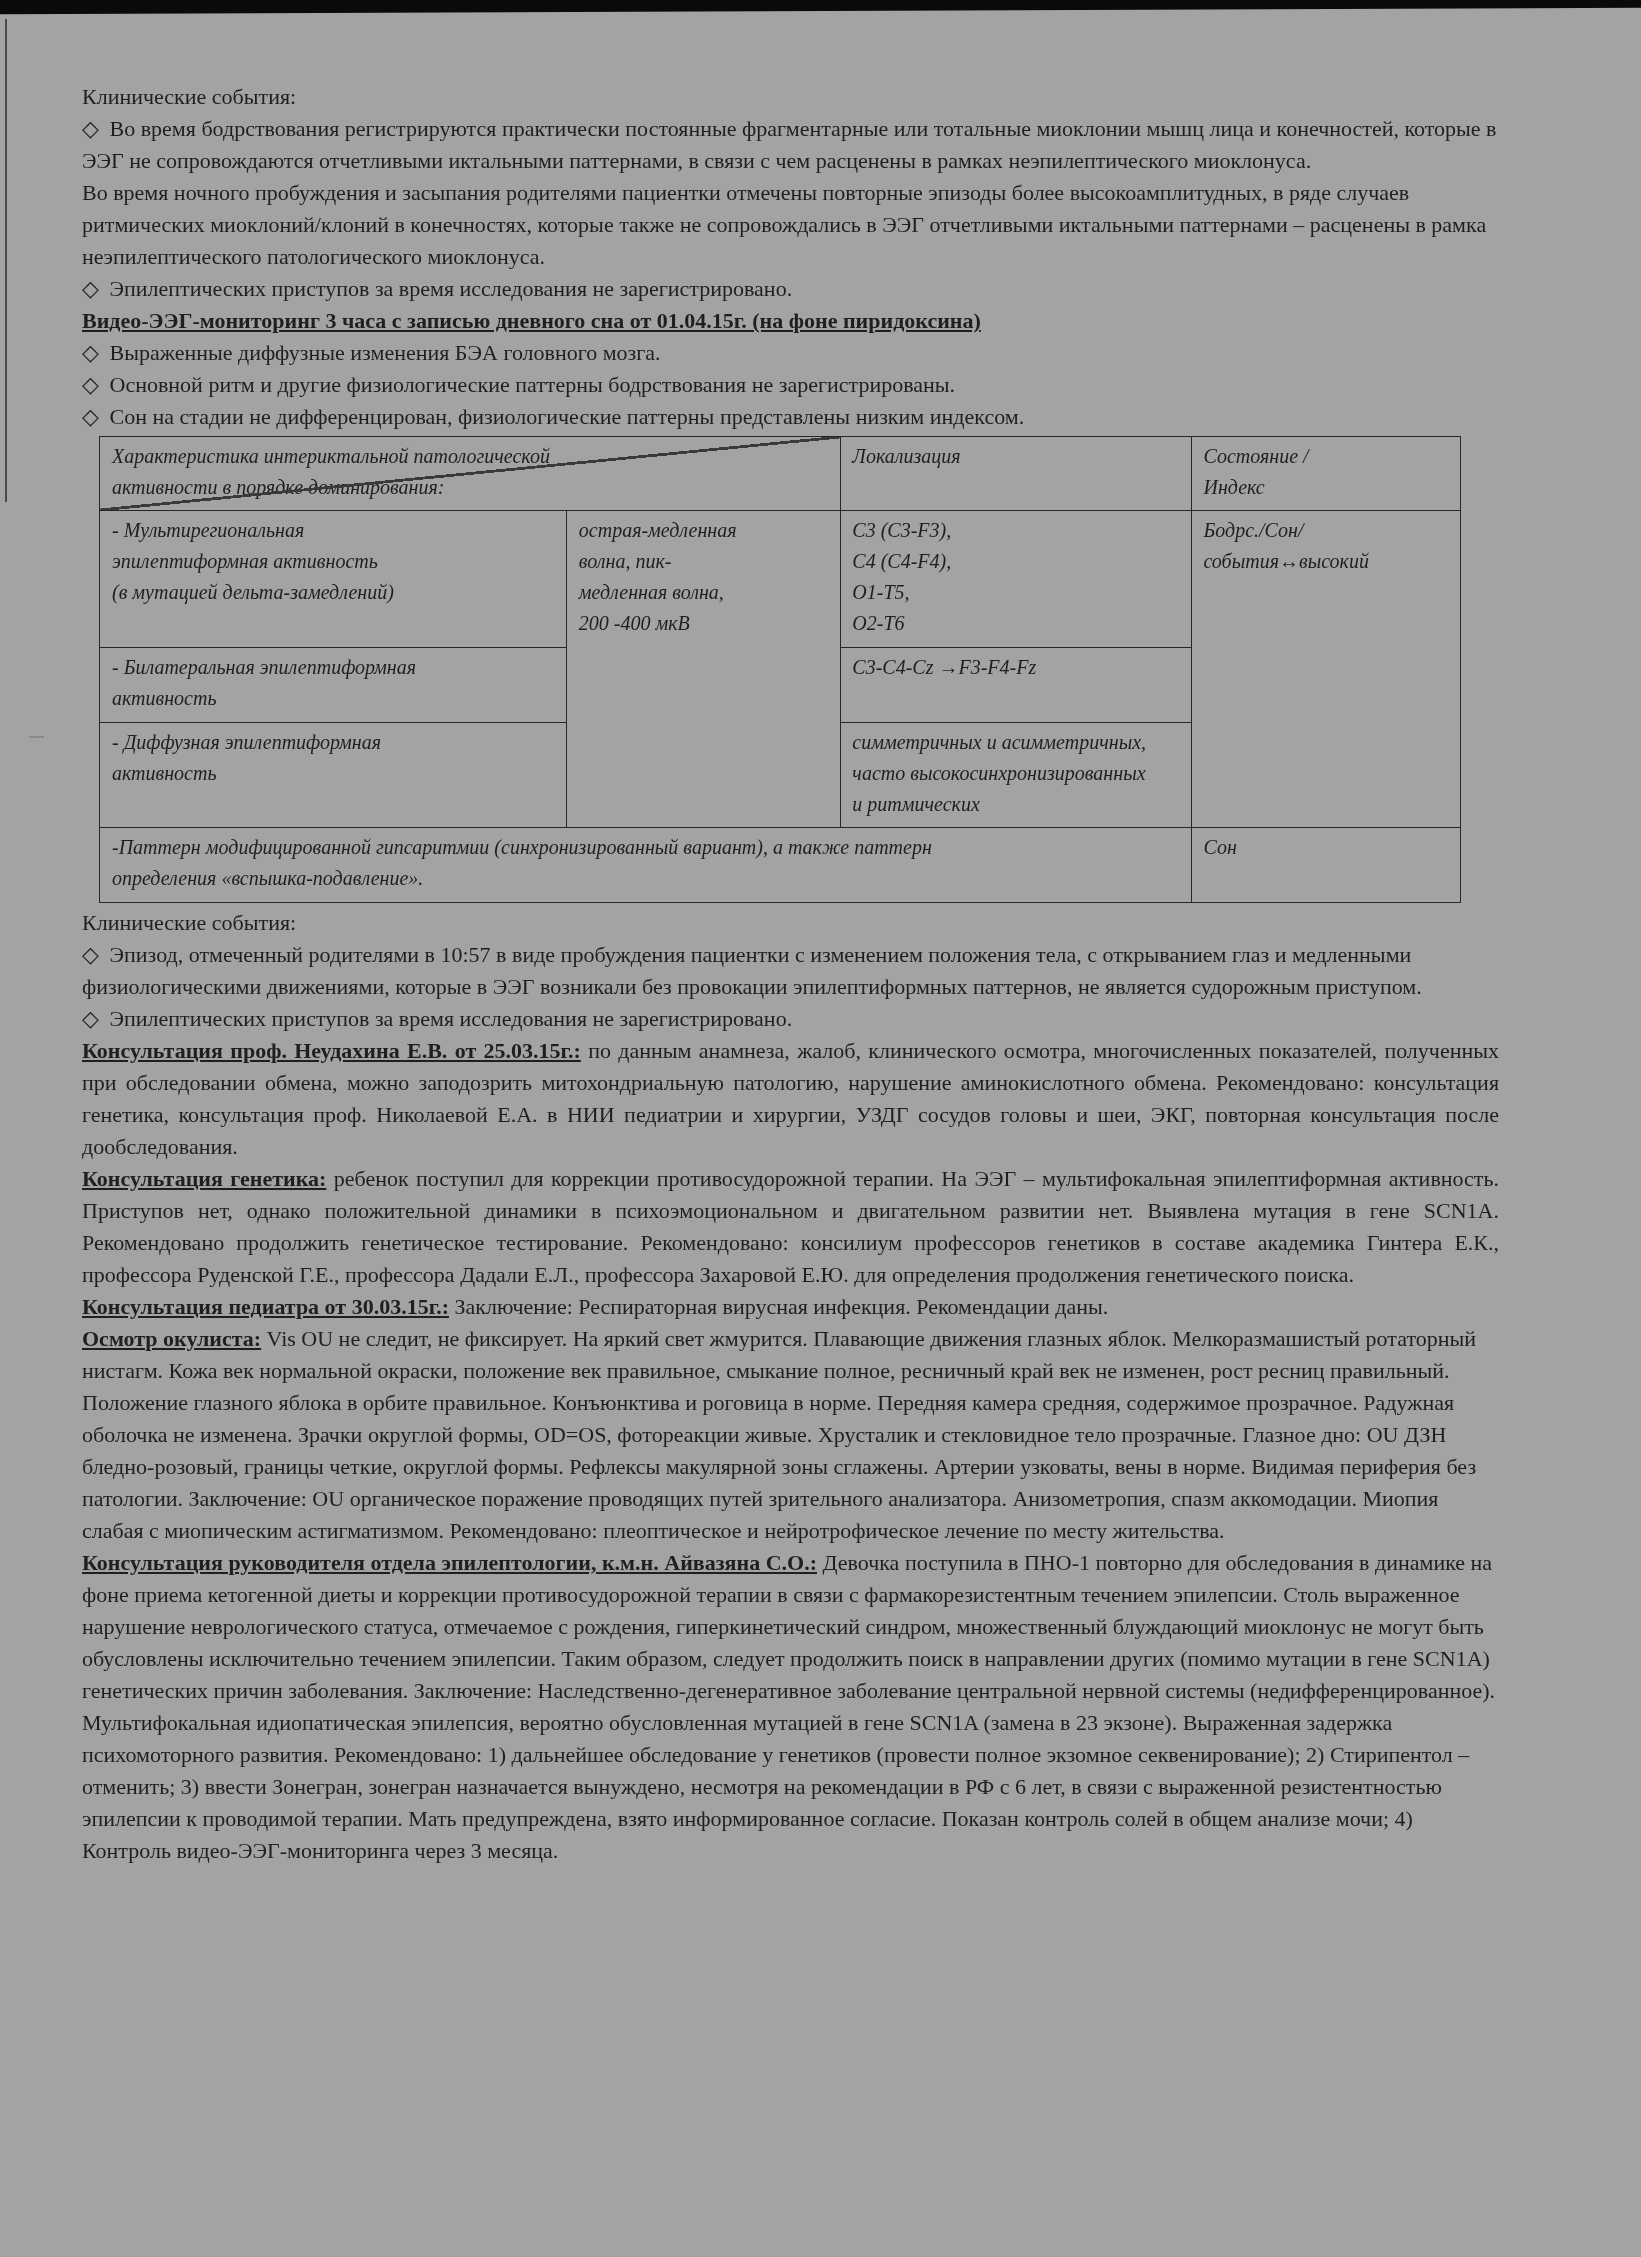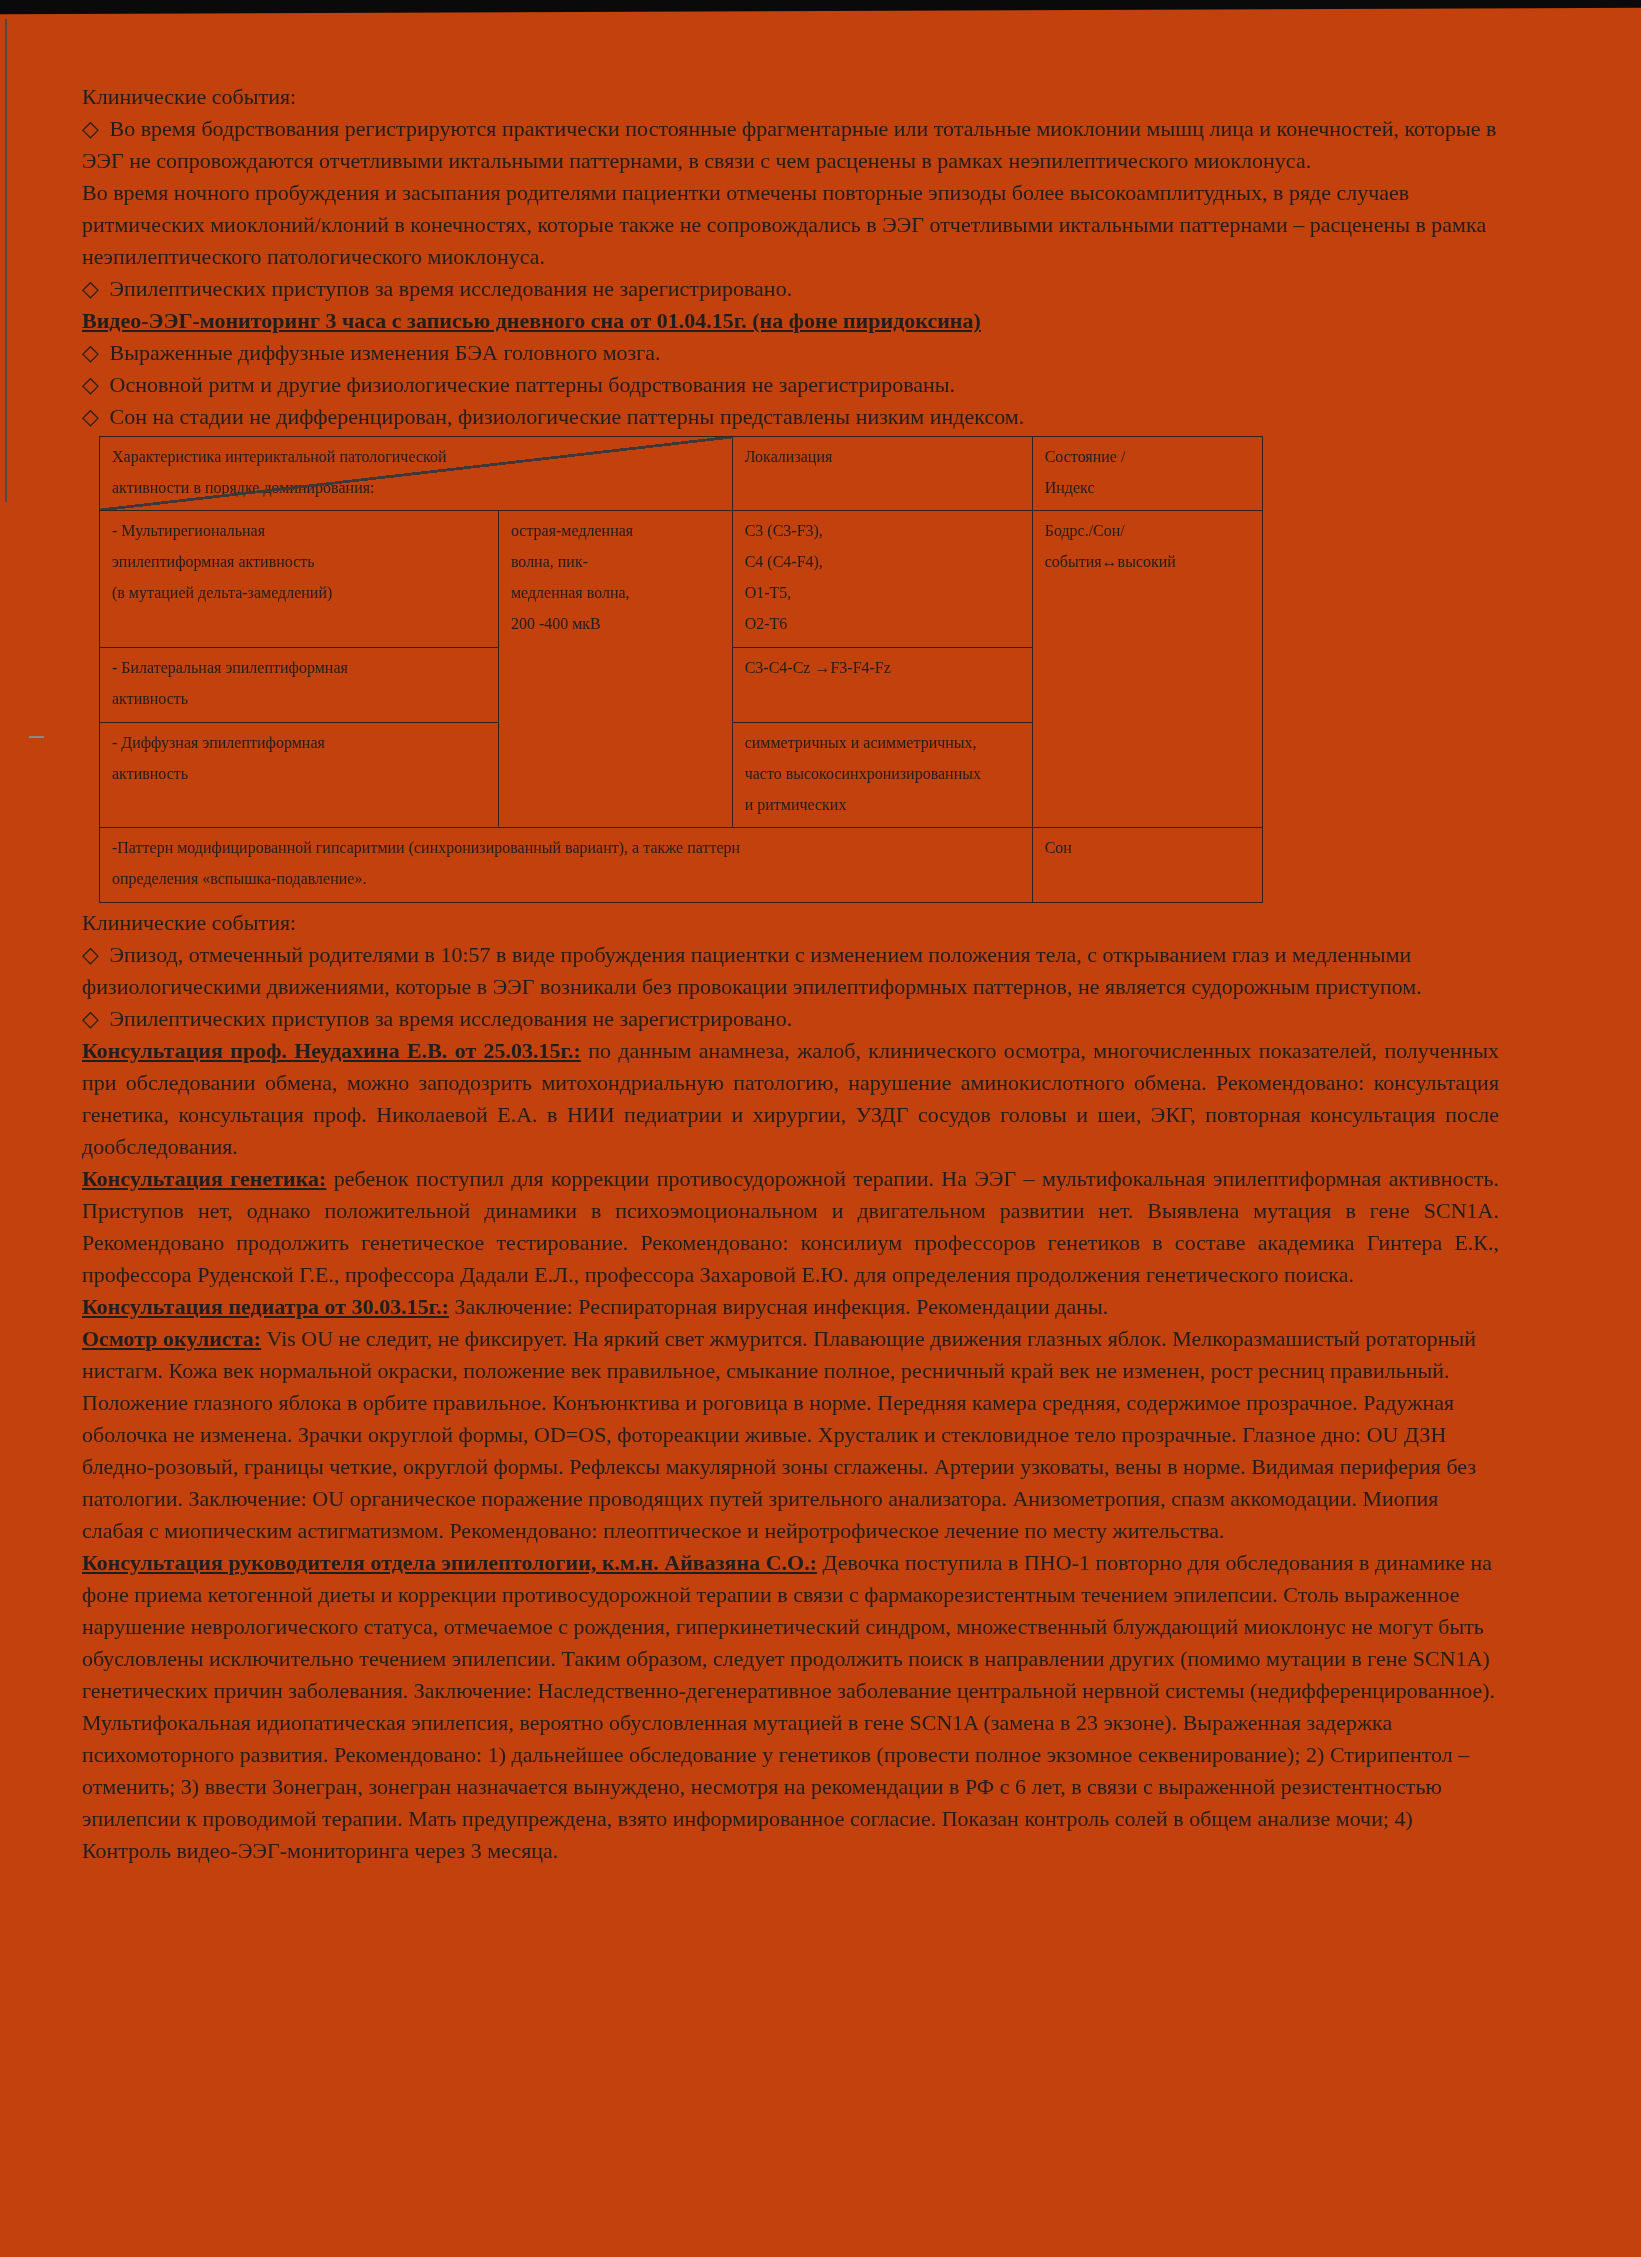--- a/index.html
+++ b/index.html
@@ -1,20 +1,20 @@
 <!DOCTYPE html>
 <html><head>
 <meta charset="utf-8">
 <style>
   html, body { margin: 0; padding: 0; background: #d9d7d2; }
   .page {
     position: relative;
     width: 1641px;
     height: 2257px;
-    background: #c2410c;
+    background: #a3a3a3;
     overflow: hidden;
     font-family: "Liberation Serif", serif;
     color: #1f1f1f;
   }
   
   .scan-top {
     position: absolute; top: -3.9px; left: -11.6px;
     width: 1670px; height: 15.4px;
     background: #0a0a0a;
     transform: rotate(-0.22deg);
@@ -37,24 +37,25 @@
     line-height: 32px;
   }
   p { margin: 0; }
   .b { font-weight: bold; text-decoration: underline; }
   .just { text-align: justify; }
   .bullet { margin-right: 10.6px; font-size: 22px; }
 
   table.acts {
     border-collapse: collapse;
     table-layout: fixed;
-    width: 1164px;
+    width: 1362px;
     margin: 2.9px 0 3.9px 17.4px;
-    font-size: 16px;
+    font-size: 20px;
     line-height: 31px;
+    font-style: italic;
   }
   table.acts td {
     border: 1.9px solid #262626;
     vertical-align: top;
     padding: 3.9px 11.6px 7.7px 11.6px;
     white-space: pre-line;
   }
   col.c1 { width: 34.3%; }
   col.c2 { width: 20.1%; }
   col.c3 { width: 25.8%; }

